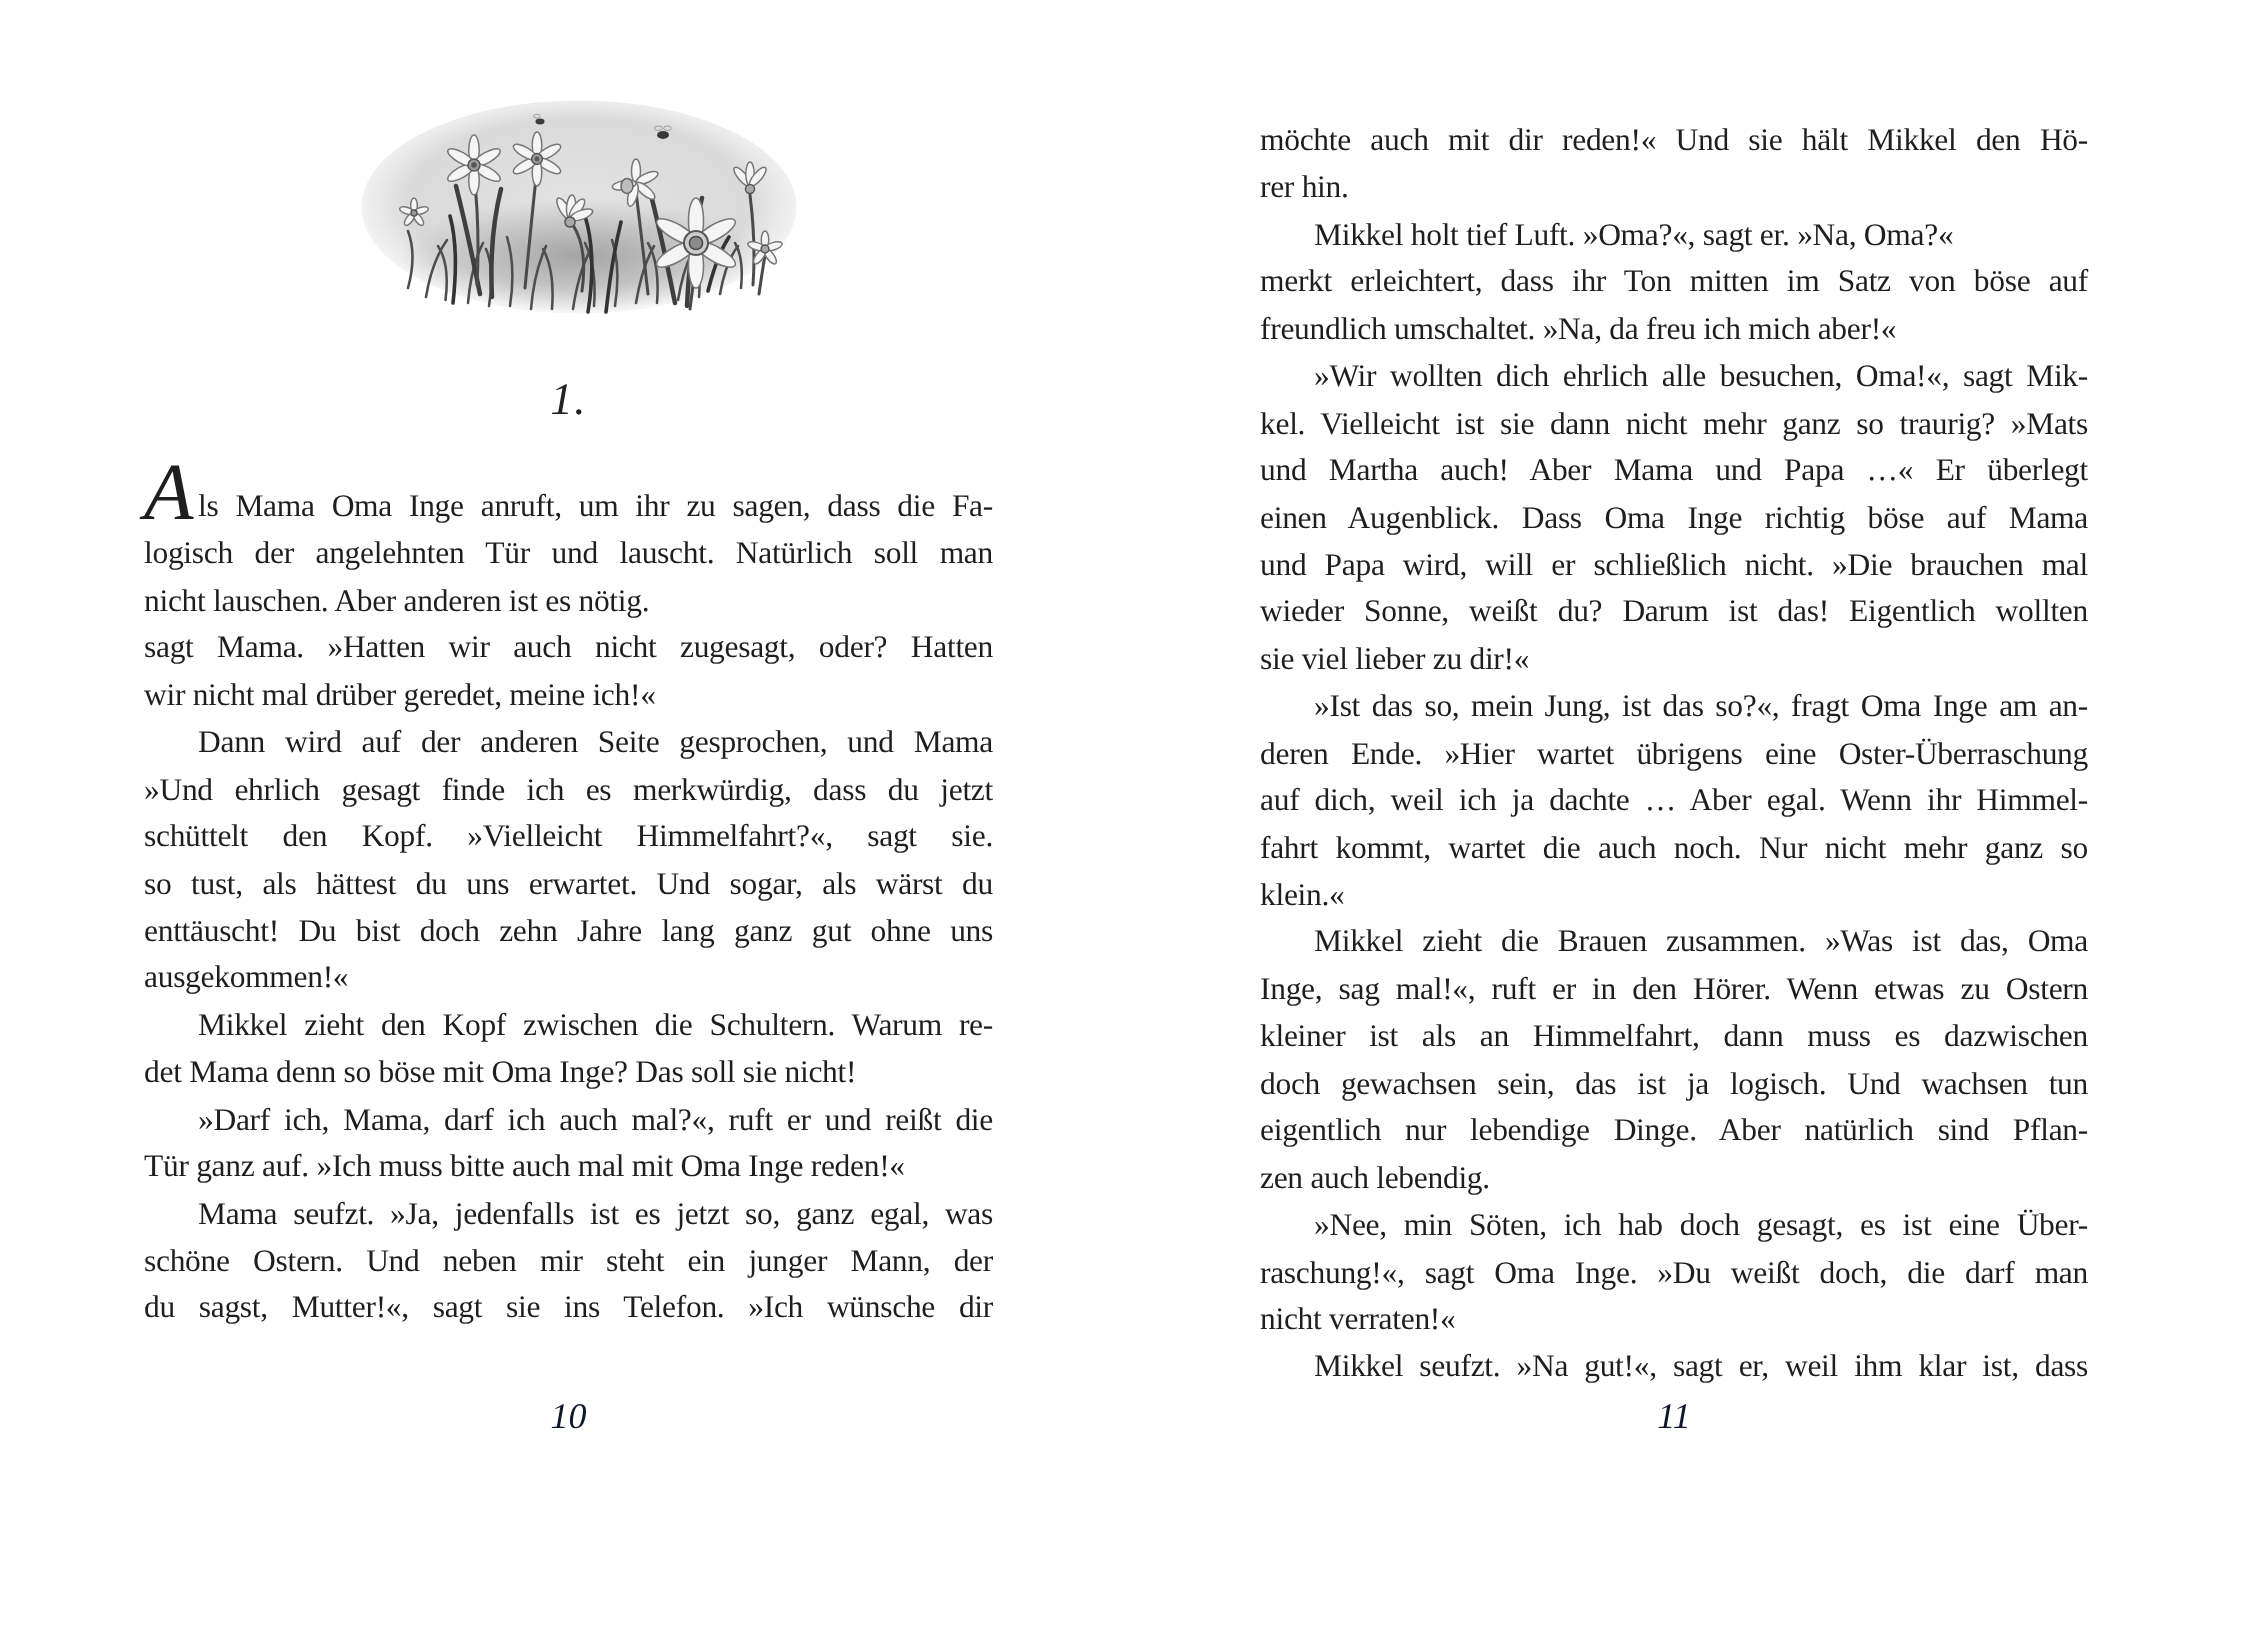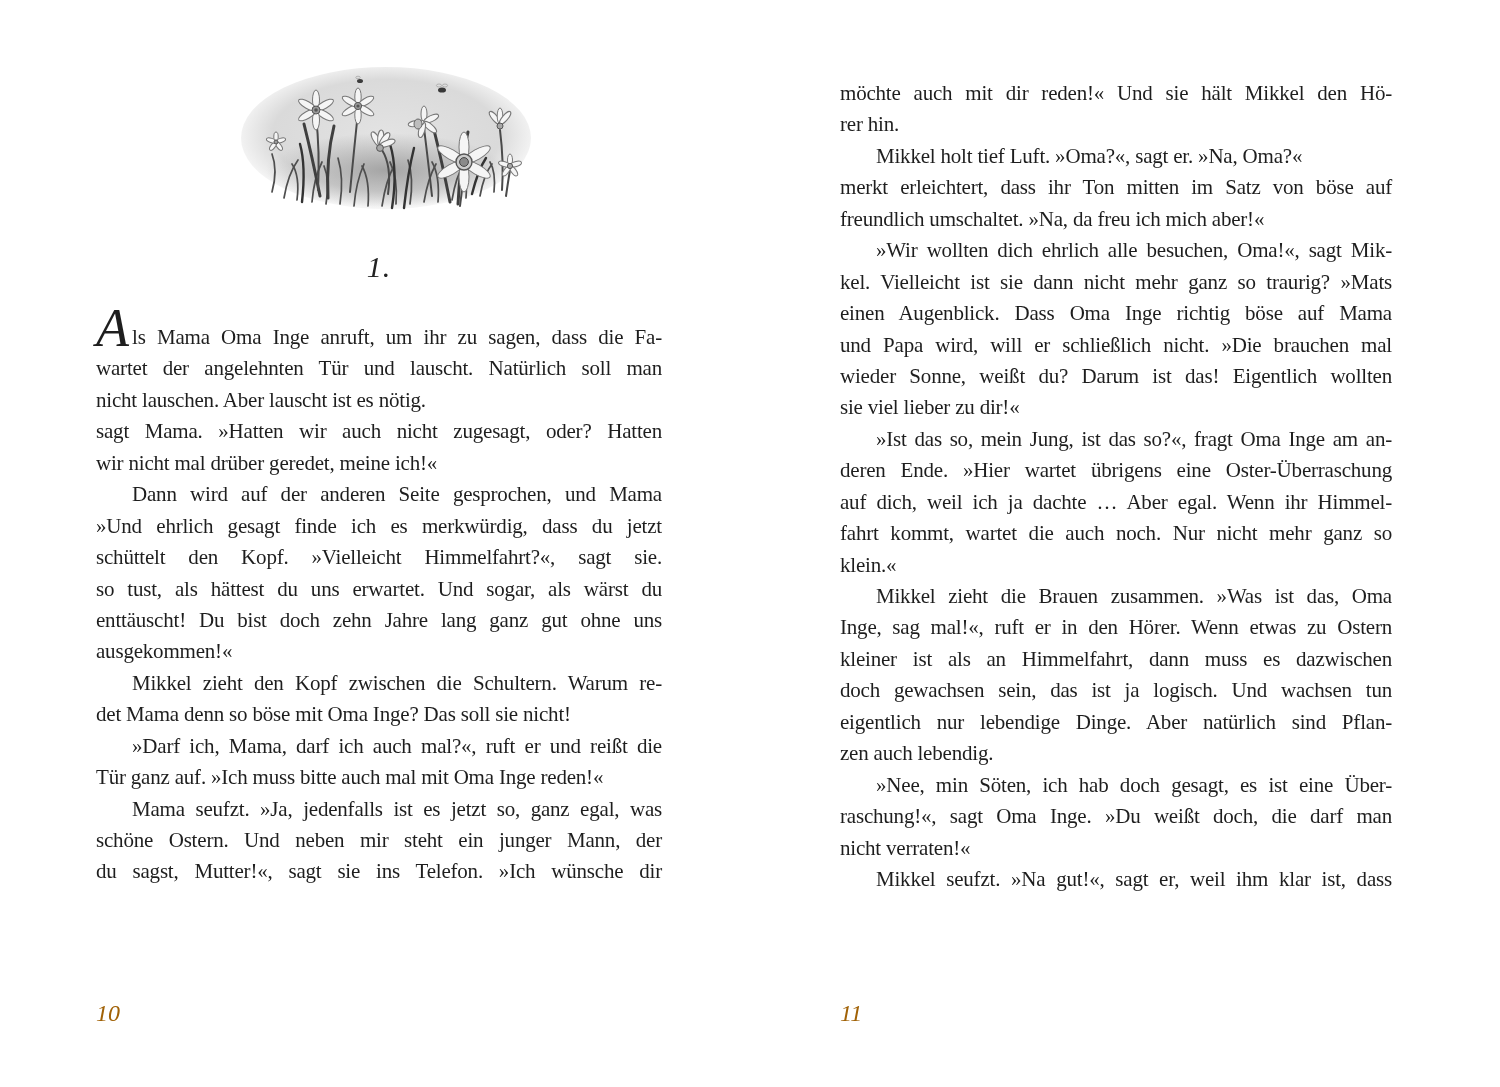--- a/index.html
+++ b/index.html
@@ -36,22 +36,22 @@
   .tline.end { text-align-last:left; -moz-text-align-last:left; }
   .tline.ind { text-indent:36px; }
 
   .firstline { position:relative; }
   .dropcap {
     font-size:54px; line-height:0; font-style:italic;
     letter-spacing:0; padding-right:3px; vertical-align:-2px;
   }
 
   .pagenum {
-    position:absolute; top:1000px; left:0; width:100%;
-    text-align:left; font-style:italic; font-size:24px; color:#a16207;
+    position:absolute; top:932px; left:0; width:100%;
+    text-align:center; font-style:italic; font-size:24px; color:#0f172a;
   }
 </style>
 </head>
 <body>
 
 <div class="spread">
 
   <div class="page left">
 
     <div class="illustration">
@@ -202,22 +202,22 @@
           <ellipse cx="205" cy="19.5" rx="2.6" ry="1.5" fill="#dddddd" stroke="#888" stroke-width="0.5"></ellipse>
         </g>
       </svg>
     </div>
 
     <div class="chapter">1.</div>
 
     <div class="textcol left-col">
       <div class="tline firstline"><span class="dropcap">A</span><span>ls Mama Oma Inge anruft, um ihr zu sagen, dass die Fa-</span></div>
       <div>
-          <div class="tline">wartet der angelehnten Tür und lauscht. Natürlich soll man</div>
-          <div class="tline end">nicht lauschen. Aber lauscht ist es nötig.</div>
+          <div class="tline">logisch der angelehnten Tür und lauscht. Natürlich soll man</div>
+          <div class="tline end">nicht lauschen. Aber anderen ist es nötig.</div>
           <div class="tline">sagt Mama. »Hatten wir auch nicht zugesagt, oder? Hatten</div>
           <div class="tline end">wir nicht mal drüber geredet, meine ich!«</div>
           <div class="tline ind">Dann wird auf der anderen Seite gesprochen, und Mama</div>
           <div class="tline">»Und ehrlich gesagt finde ich es merkwürdig, dass du jetzt</div>
           <div class="tline">schüttelt den Kopf. »Vielleicht Himmelfahrt?«, sagt sie.</div>
           <div class="tline">so tust, als hättest du uns erwartet. Und sogar, als wärst du</div>
           <div class="tline">enttäuscht! Du bist doch zehn Jahre lang ganz gut ohne uns</div>
           <div class="tline end">ausgekommen!«</div>
           <div class="tline ind">Mikkel zieht den Kopf zwischen die Schultern. Warum re-</div>
           <div class="tline end">det Mama denn so böse mit Oma Inge? Das soll sie nicht!</div>
@@ -235,20 +235,21 @@
   <div class="page right">
     <div class="textcol right-col">
       <div>
           <div class="tline">möchte auch mit dir reden!« Und sie hält Mikkel den Hö-</div>
           <div class="tline end">rer hin.</div>
           <div class="tline ind end">Mikkel holt tief Luft. »Oma?«, sagt er. »Na, Oma?«</div>
           <div class="tline">merkt erleichtert, dass ihr Ton mitten im Satz von böse auf</div>
           <div class="tline end">freundlich umschaltet. »Na, da freu ich mich aber!«</div>
           <div class="tline ind">»Wir wollten dich ehrlich alle besuchen, Oma!«, sagt Mik-</div>
           <div class="tline">kel. Vielleicht ist sie dann nicht mehr ganz so traurig? »Mats</div>
+          <div class="tline">und Martha auch! Aber Mama und Papa …« Er überlegt</div>
           <div class="tline">einen Augenblick. Dass Oma Inge richtig böse auf Mama</div>
           <div class="tline">und Papa wird, will er schließlich nicht. »Die brauchen mal</div>
           <div class="tline">wieder Sonne, weißt du? Darum ist das! Eigentlich wollten</div>
           <div class="tline end">sie viel lieber zu dir!«</div>
           <div class="tline ind">»Ist das so, mein Jung, ist das so?«, fragt Oma Inge am an-</div>
           <div class="tline">deren Ende. »Hier wartet übrigens eine Oster-Überraschung</div>
           <div class="tline">auf dich, weil ich ja dachte … Aber egal. Wenn ihr Himmel-</div>
           <div class="tline">fahrt kommt, wartet die auch noch. Nur nicht mehr ganz so</div>
           <div class="tline end">klein.«</div>
           <div class="tline ind">Mikkel zieht die Brauen zusammen. »Was ist das, Oma</div>

